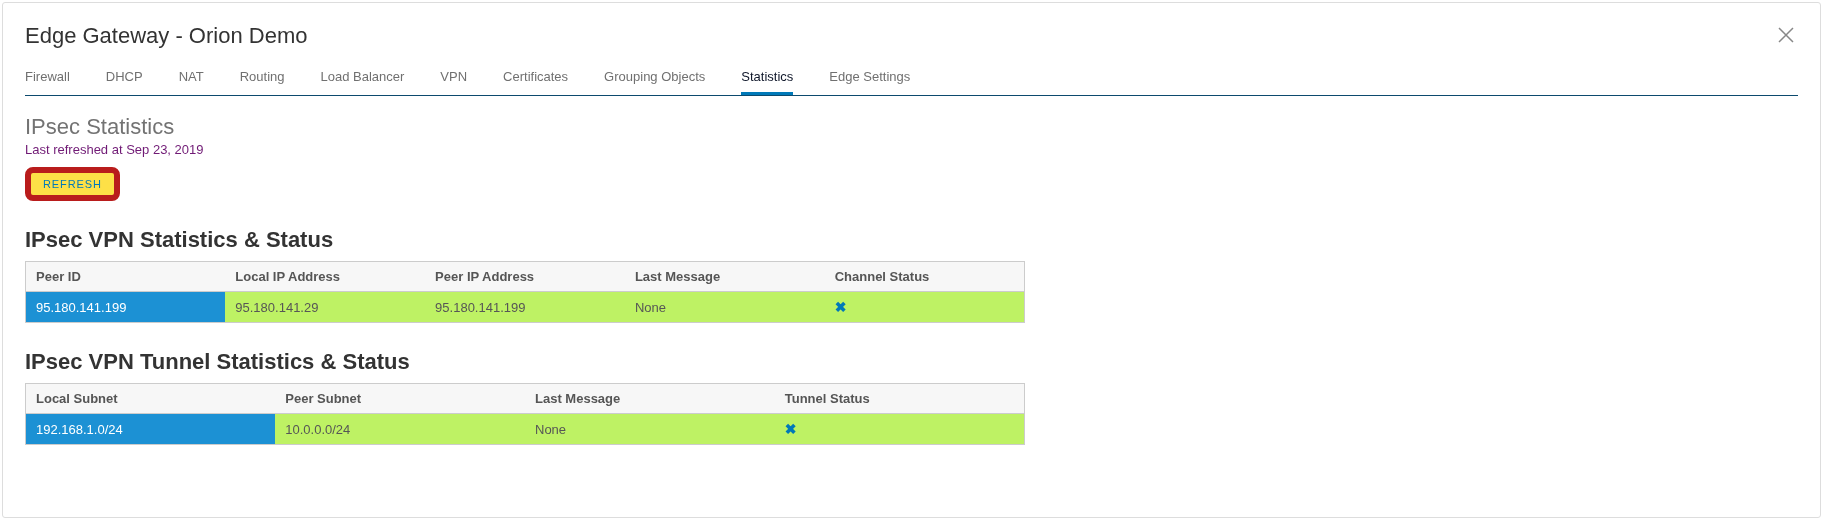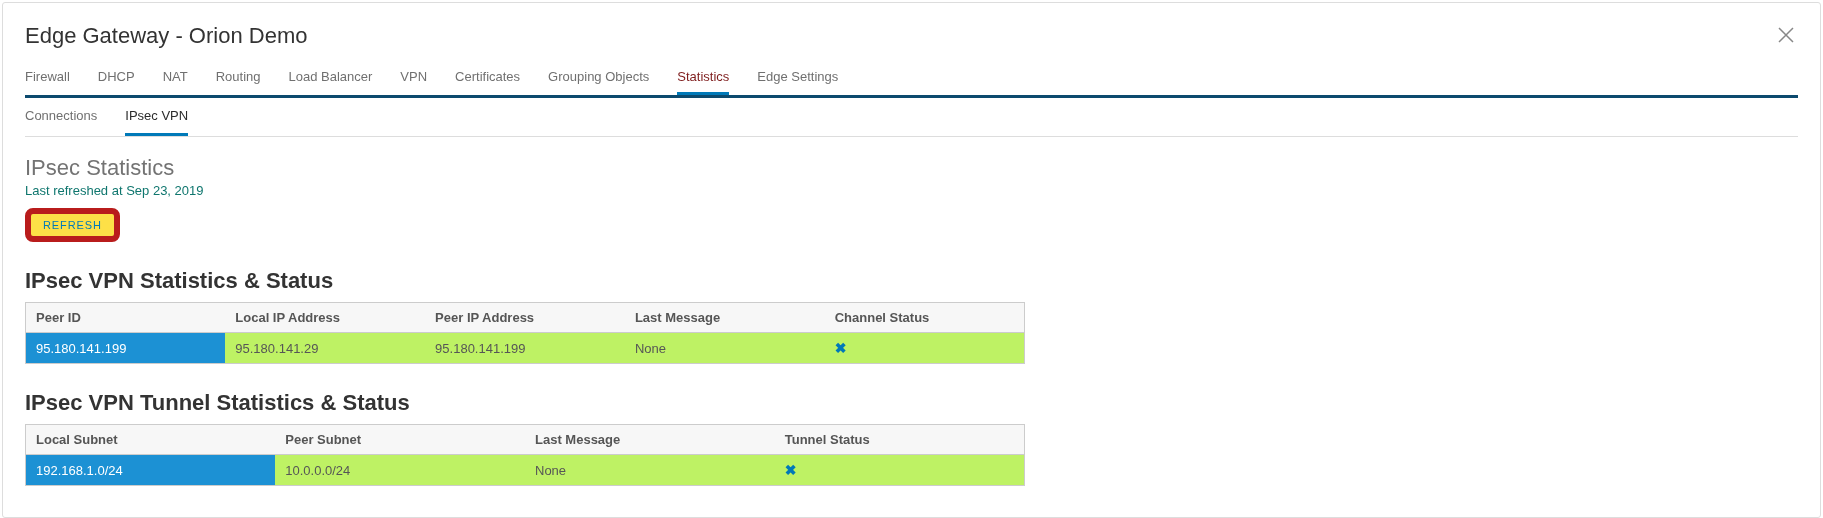--- a/index.html
+++ b/index.html
@@ -2,29 +2,29 @@
 <html><head>
 <meta charset="utf-8">
 <style>
 * { box-sizing: border-box; margin: 0; padding: 0; }
 body { font-family: -apple-system, BlinkMacSystemFont, "Segoe UI", Helvetica, Arial, sans-serif; font-size: 13px; color: #333; background: #fff; }
 .panel { border: 1px solid #ddd; border-radius: 3px; margin: 2px; min-height: 516px; }
 .header { display: flex; justify-content: space-between; align-items: center; padding: 18px 22px 10px 22px; gap: 16px; }
 .title { font-size: 22px; font-weight: 300; color: #333; }
 .close { cursor: pointer; color: #757575; font-size: 22px; font-weight: 300; padding: 4px; line-height: 1; }
 .close svg { width: 16px; height: 16px; stroke: #888; stroke-width: 1.5; }
-.tabs { display: flex; border-bottom: 3px solid #0c4a6e; margin: 0 22px; }
+.tabs { display: flex; border-bottom: 1px solid #0c4a6e; margin: 0 22px; gap: 8px; }
 .tab { padding: 8px 0; margin-right: 28px; color: #707070; cursor: pointer; font-size: 13px; }
-.tab.active { color: #7f1d1d; border-bottom: 3px solid #0079b8; font-weight: 400;}
+.tab.active { color: #0f172a; border-bottom: 3px solid #0079b8; font-weight: 400;}
 .subtabs { display: flex; border-bottom: 1px solid #ddd; margin: 0 22px; }
 .subtab { padding: 10px 0; margin-right: 28px; color: #707070; cursor: pointer; font-size: 13px; }
 .subtab.active { color: #2b2b2b; border-bottom: 3px solid #0079b8; font-weight: 400;}
 .content { padding: 18px 22px; }
 .section-h { font-size: 22px; font-weight: 300; color: #737373; }
-.sub { font-size: 13px; color: #0f766e; margin-top: 2px; }
+.sub { font-size: 13px; color: #701a75; margin-top: 2px; }
 .refresh-btn { display: inline-block; margin-top: 10px; padding: 5px 12px; border: 6px solid #b91c1c; color: #0079b8; background: #fde047; font-size: 11px; letter-spacing: 0.08em; border-radius: 8px; cursor: pointer; text-transform: uppercase; }
 .tbl-title { font-size: 22px; font-weight: 700; color: #333; margin-top: 26px; margin-bottom: 8px; }
 .tbl { border: 1px solid #ccc; width: 1000px; border-collapse: collapse; }
 .tbl th { text-align: left; background: #f7f7f7; font-weight: 600; font-size: 13px; color: #555; padding: 7px 10px; border-bottom: 1px solid #ccc; }
 .tbl td { padding: 7px 10px; font-size: 13px; }
 .tbl td.sel { background: #1c91d4; color: #fff; }
 .tbl td.row { background: #bef264; color: #565656; }
 .x-icon { color: #0079b8; font-weight: bold; font-size: 14px; }
 </style>
 </head>
@@ -46,24 +46,20 @@
     <div class="tab">NAT</div>
     <div class="tab">Routing</div>
     <div class="tab">Load Balancer</div>
     <div class="tab">VPN</div>
     <div class="tab">Certificates</div>
     <div class="tab">Grouping Objects</div>
     <div class="tab active">Statistics</div>
     <div class="tab">Edge Settings</div>
   </div>
 
-  <div class="subtabs">
-    <div class="subtab">Connections</div>
-    <div class="subtab active">IPsec VPN</div>
-  </div>
 
   <div class="content">
     <div class="section-h">IPsec Statistics</div>
     <div class="sub">Last refreshed at Sep 23, 2019</div>
     <button class="refresh-btn">REFRESH</button>
 
     <div class="tbl-title">IPsec VPN Statistics &amp; Status</div>
     <table class="tbl">
       <thead>
         <tr>

